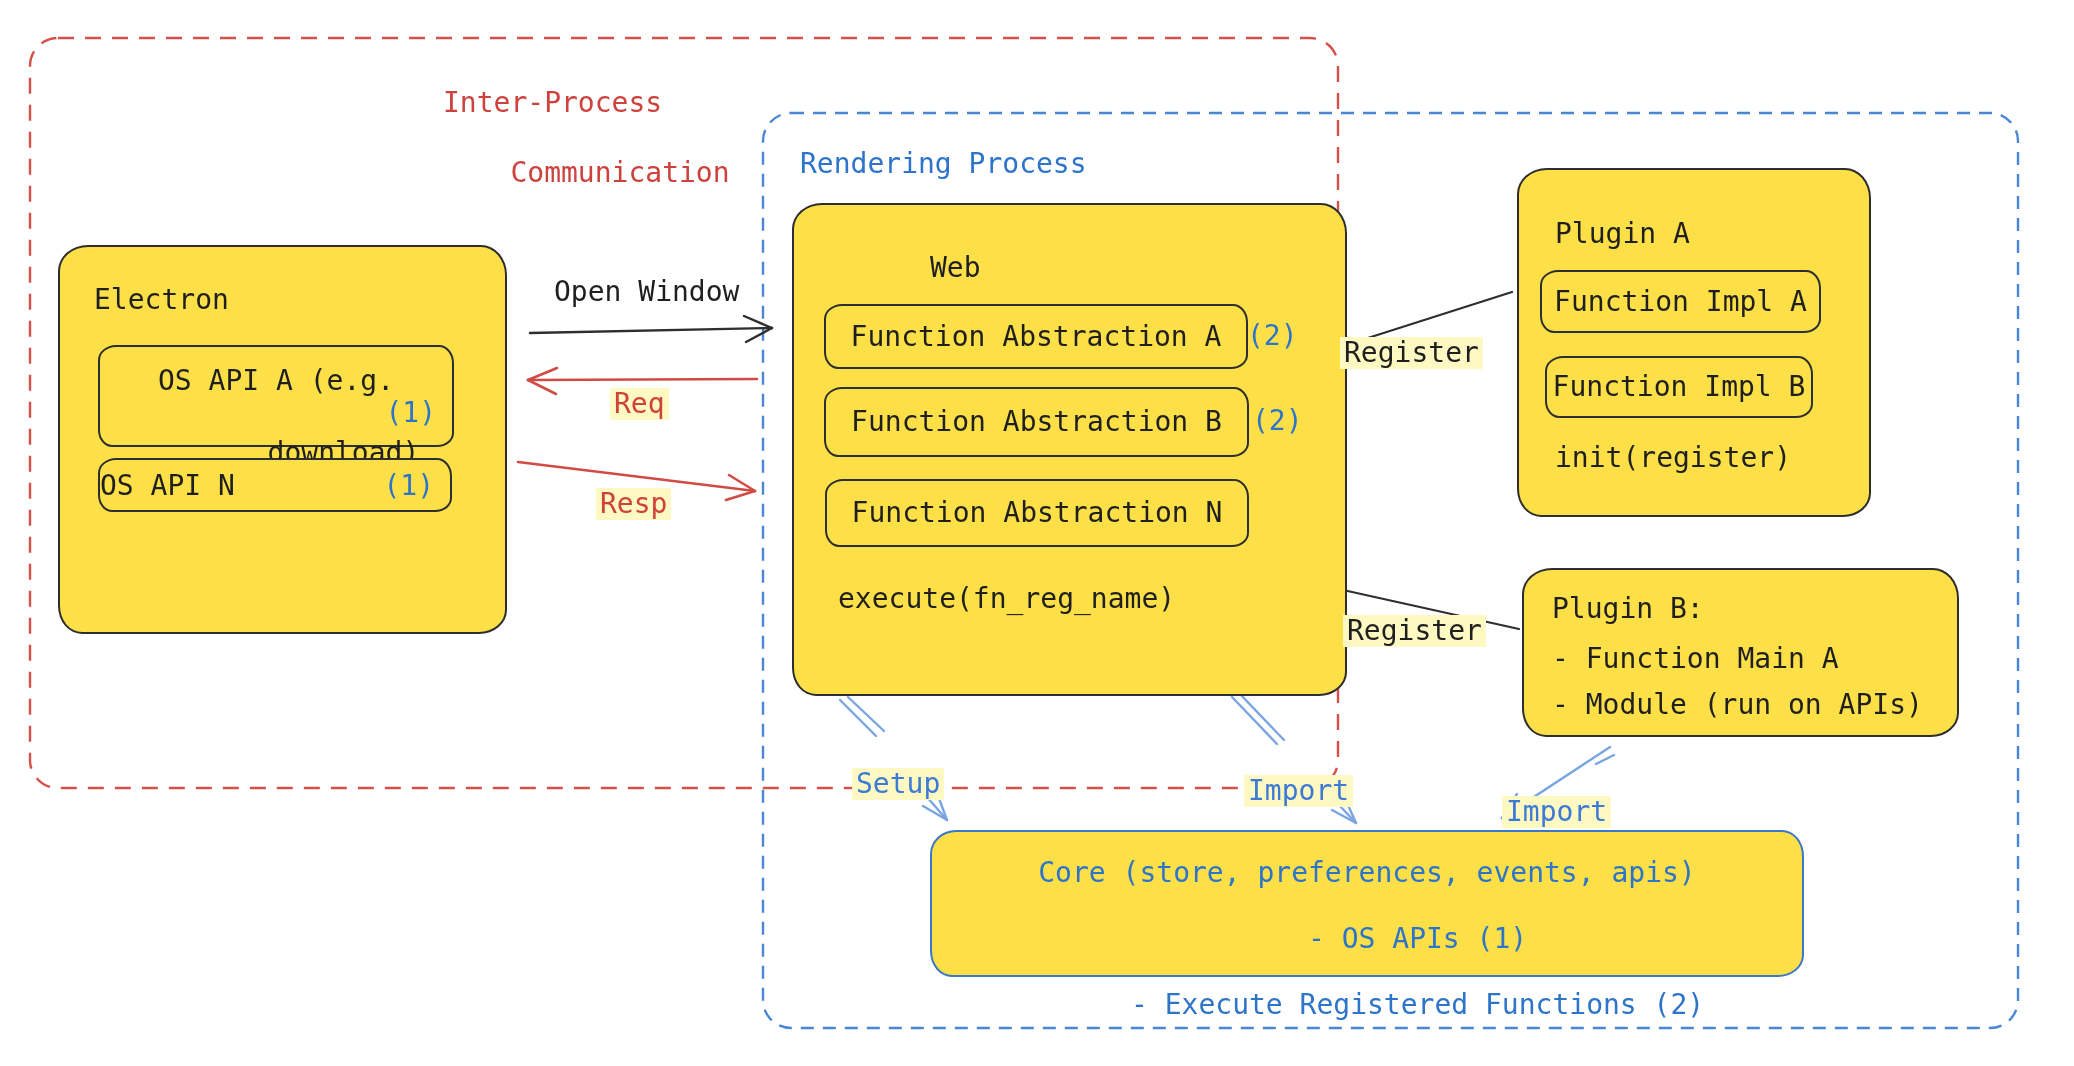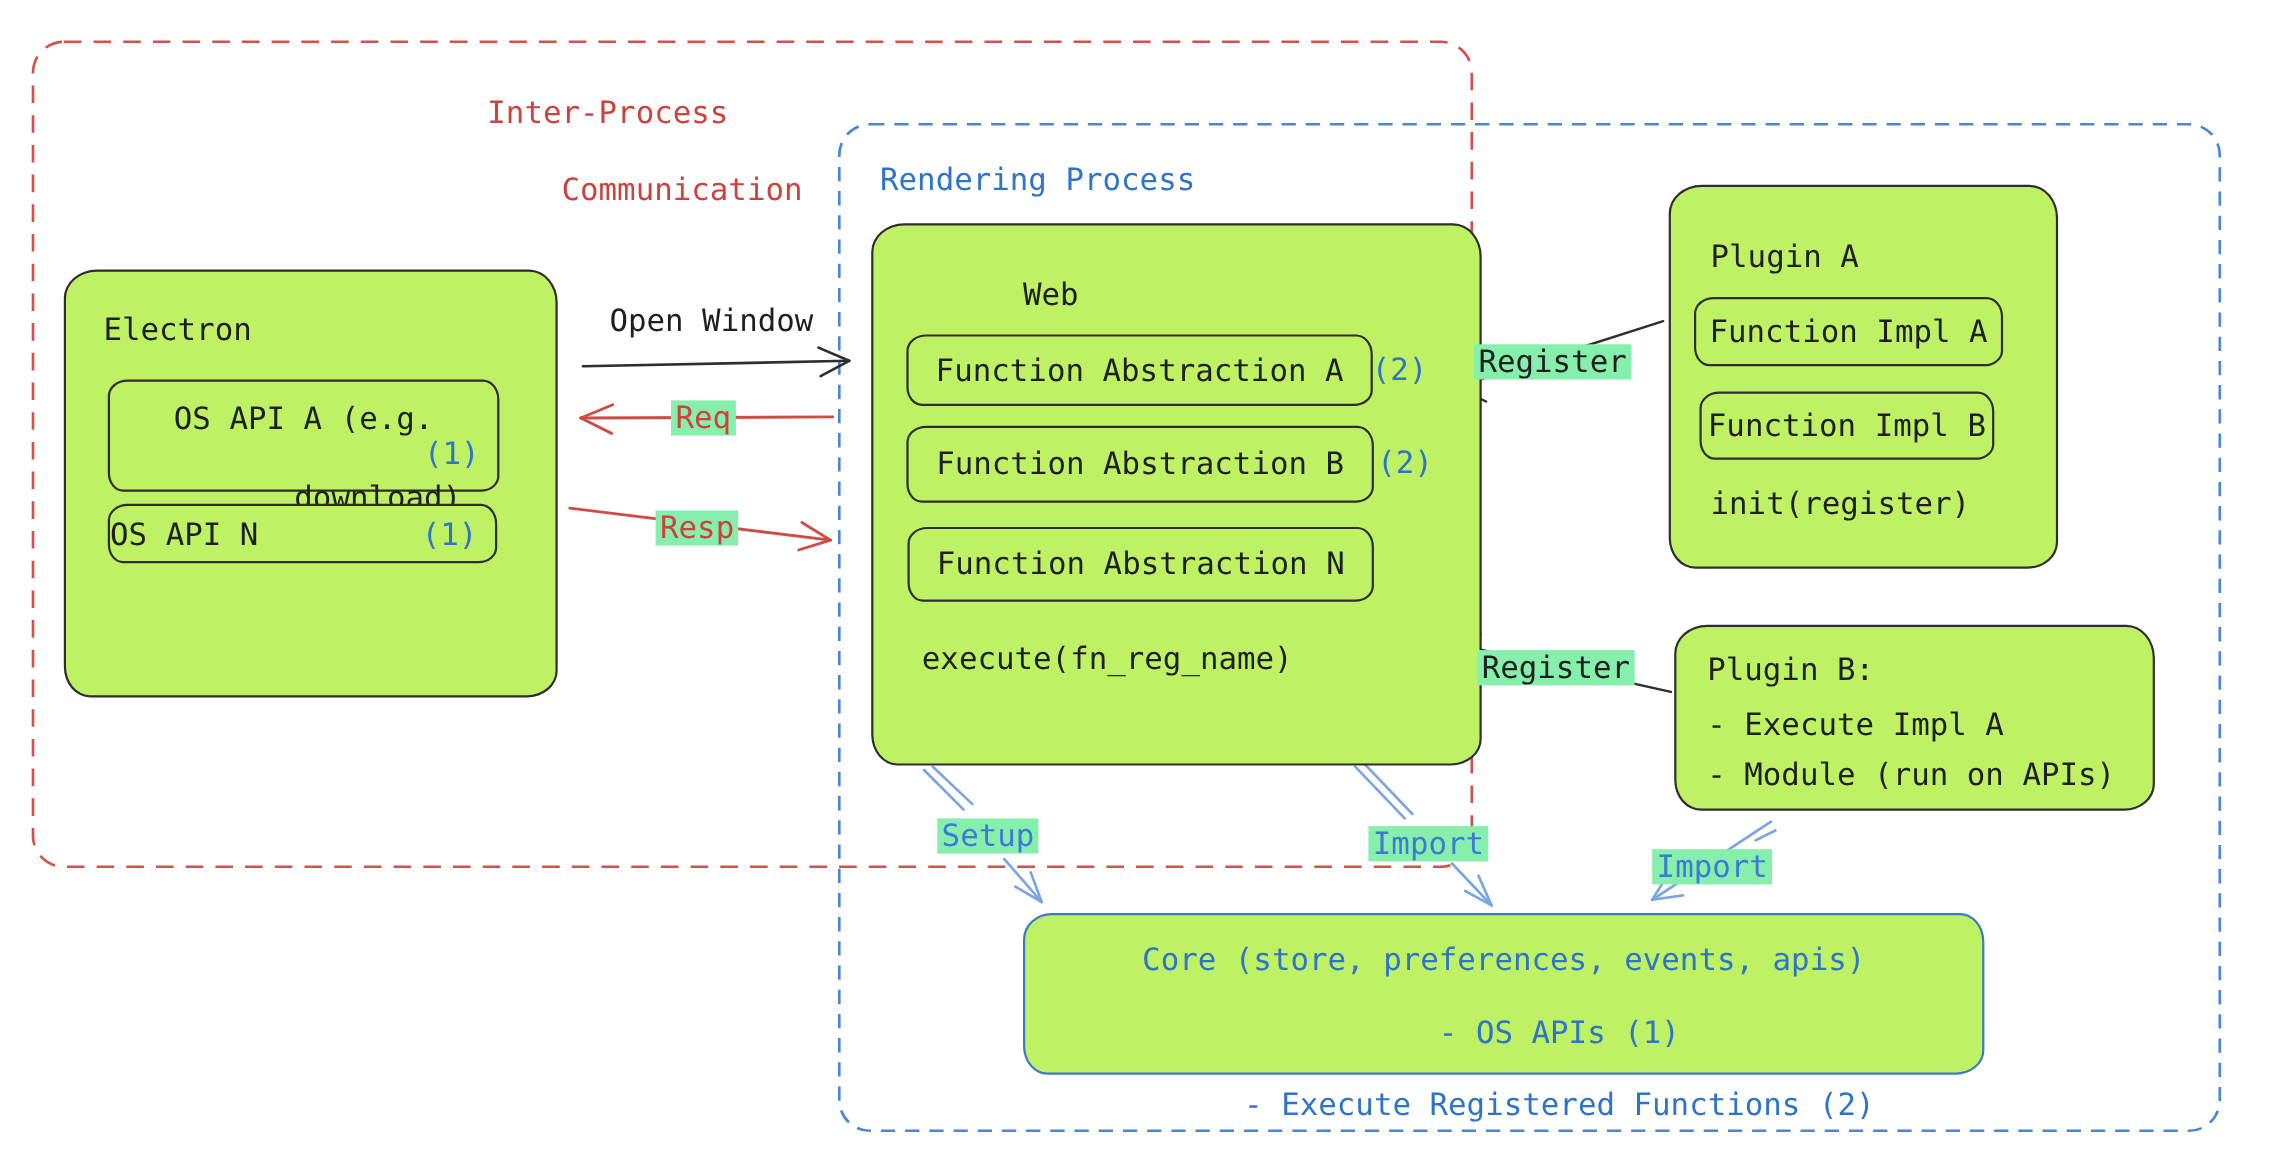--- a/index.html
+++ b/index.html
@@ -3,31 +3,31 @@
 <meta charset="utf-8">
 <style>
   html,body{margin:0;padding:0;background:#ffffff;}
   .canvas{
     position:relative;width:2074px;height:1066px;background:#ffffff;overflow:hidden;
     font-family:"DejaVu Sans Mono", monospace;color:#1f1f1f;
   }
   .abs{position:absolute;}
   .txt{font-size:28px;line-height:32px;white-space:pre;}
   .box{
-    position:absolute;background:#bef264;
+    position:absolute;background:#fde047;
     border:2.4px solid #2e2e2e;
   }
   .r-lg{border-radius:30px 26px 28px 24px / 26px 30px 24px 28px;}
   .r-md{border-radius:18px 15px 17px 14px / 15px 18px 14px 17px;}
   .center{display:flex;align-items:center;justify-content:center;text-align:center;}
   .red{color:#cd423d;}
   .blue{color:#2e74c9;}
   .lightblue{color:#3d7ad6;}
   .badge{color:#2e74c9;}
-  .lbl-bg{background:#86efac;padding:0 4px;}
+  .lbl-bg{background:#fef9c3;padding:0 4px;margin-top:24px;}
   svg.layer{position:absolute;left:0;top:0;pointer-events:none;}
   .stack-line{position:absolute;left:28px;font-size:28px;line-height:30px;white-space:pre;}
 </style>
 </head>
 <body>
 
 <div class="canvas">
 
   <svg class="layer" width="2074" height="1066" viewBox="0 0 2074 1066">
 
@@ -134,21 +134,21 @@
 
   <div class="box r-lg" style="left:1517px;top:168px;width:350px;height:345px;">
     <div class="abs txt" style="left:36px;top:48px;">Plugin A</div>
     <div class="box r-md center txt" style="left:21px;top:100px;width:277px;height:59px;">Function Impl A</div>
     <div class="box r-md center txt" style="left:26px;top:186px;width:264px;height:58px;">Function Impl B</div>
     <div class="abs txt" style="left:36px;top:272px;">init(register)</div>
   </div>
 
   <div class="box r-lg" style="left:1522px;top:568px;width:433px;height:165px;">
     <div class="stack-line" style="top:24px;">Plugin B:</div>
-    <div class="stack-line" style="top:74px;">- Execute Impl A</div>
+    <div class="stack-line" style="top:74px;">- Function Main A</div>
     <div class="stack-line" style="top:120px;">- Module (run on APIs)</div>
   </div>
 
   <div class="abs txt lightblue lbl-bg" style="left:852px;top:744px;">Setup</div>
   <div class="abs txt lightblue lbl-bg" style="left:1244px;top:751px;">Import</div>
   <div class="abs txt lightblue lbl-bg" style="left:1502px;top:772px;">Import</div>
 
   <div class="box" style="left:930px;top:830px;width:870px;height:143px;border:2.4px solid #3b78c9;border-radius:26px 22px 26px 22px / 24px 26px 22px 26px;">
     <div class="abs blue" style="left:0;right:0;top:24px;text-align:center;font-size:28px;line-height:33px;white-space:pre;"><span>Core (store, preferences, events, apis)</span><br>
       <span>- OS APIs (1)</span><br>

